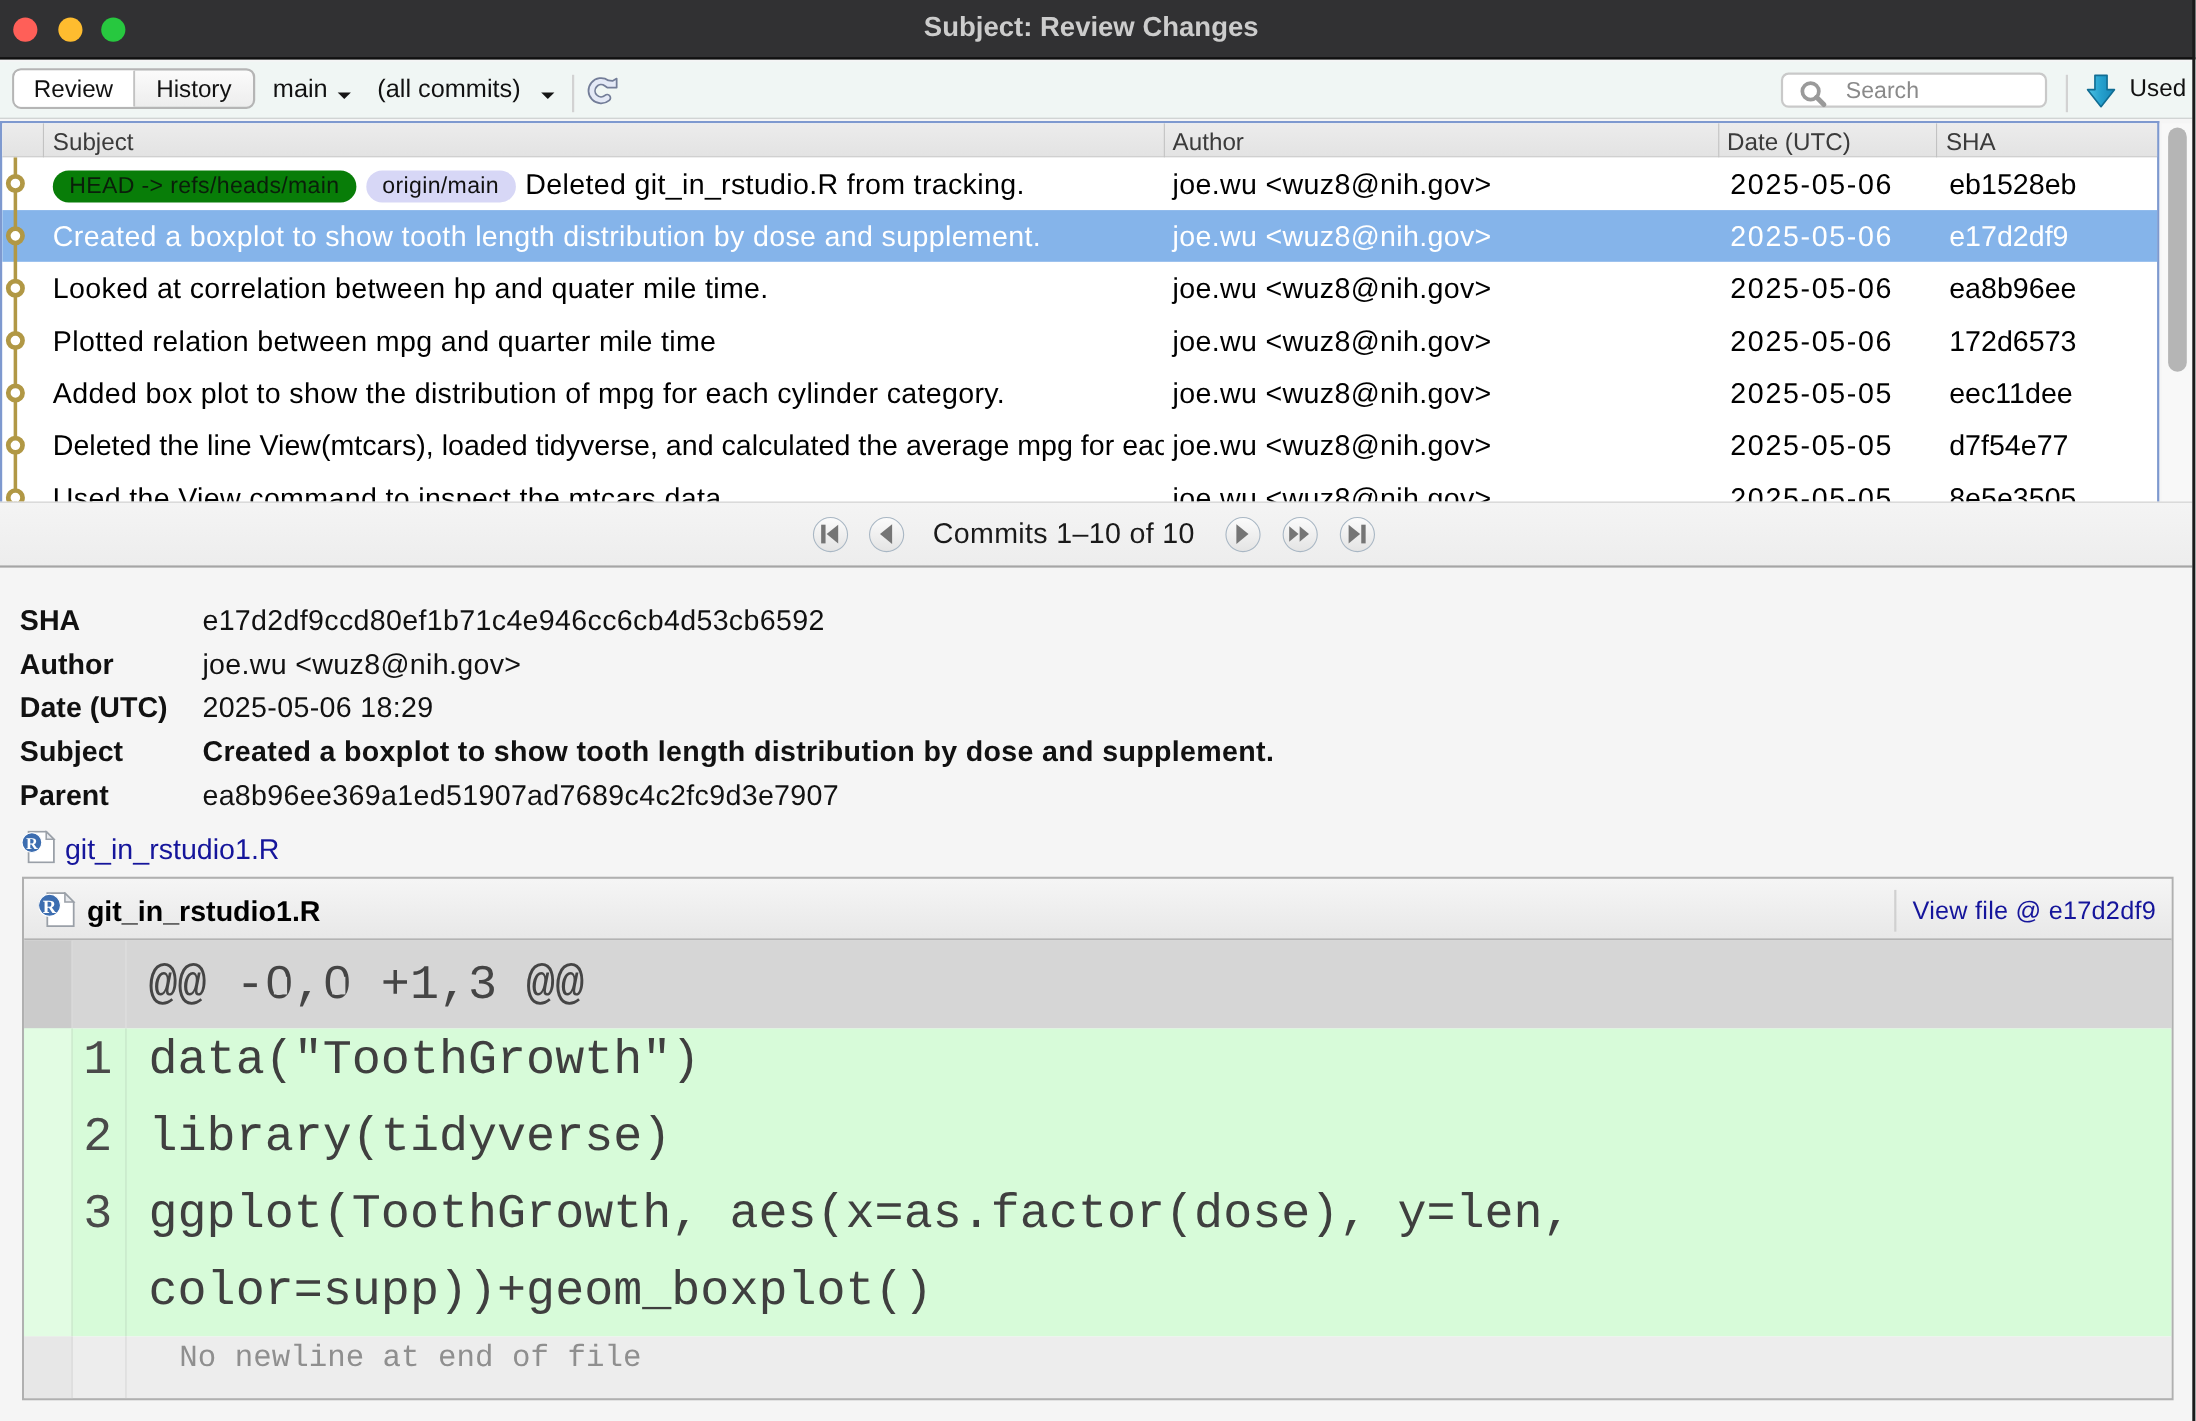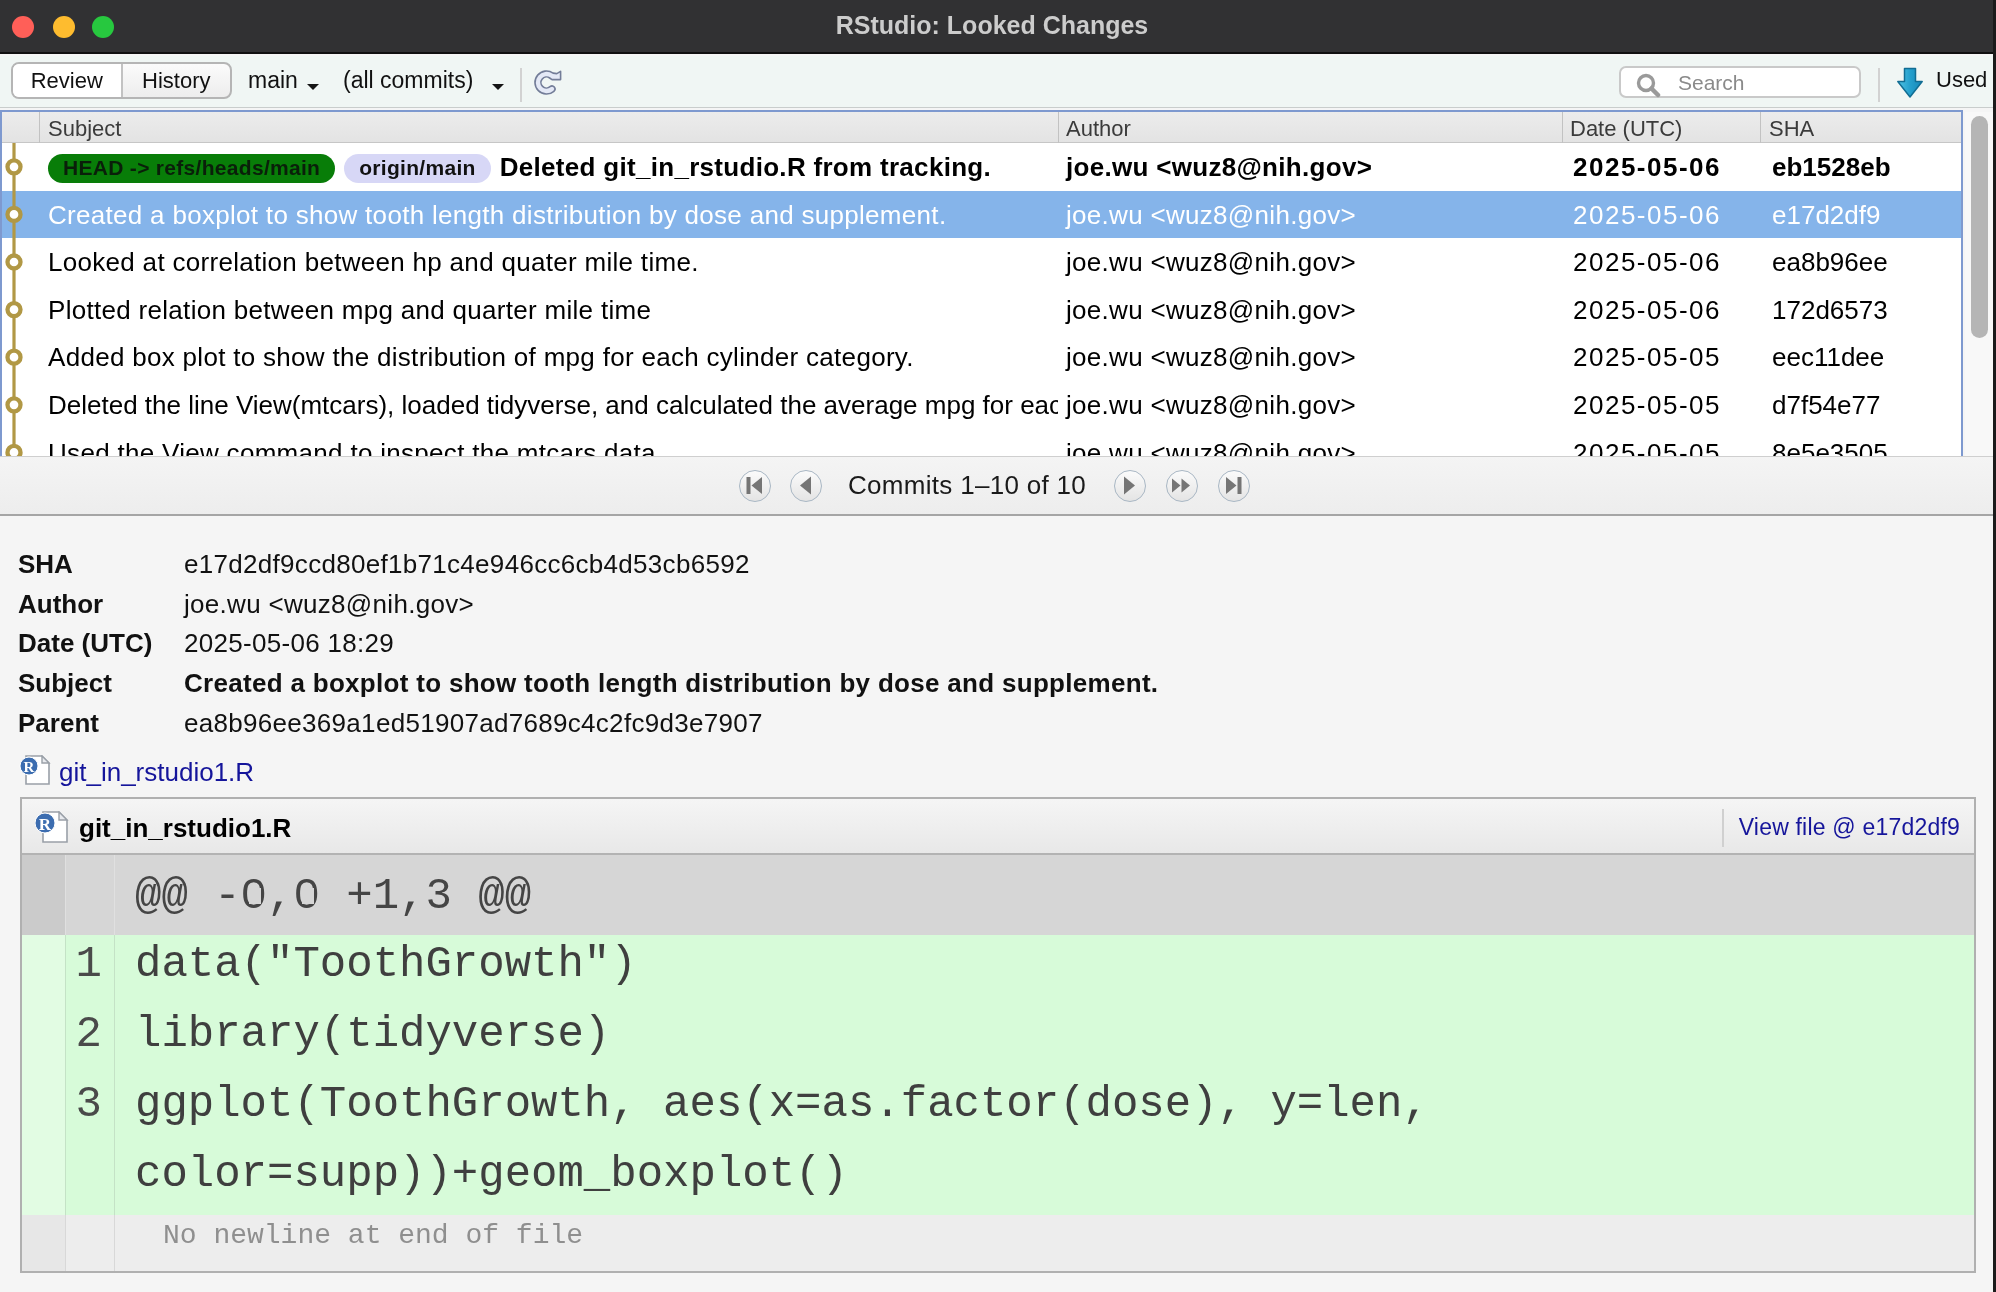--- a/index.html
+++ b/index.html
@@ -84,21 +84,21 @@
 
 #rightedge { left:1993px; top:0; width:3px; height:1292px; background:#1b1b1b; }
 </style>
 </head>
 <body>
 
 <div class="abs" id="titlebar">
   <div class="tl" id="tl-r"></div>
     <div class="tl" id="tl-y"></div>
     <div class="tl" id="tl-g"></div>
-  <div id="title-text">RStudio: Looked Changes</div>
+  <div id="title-text">Subject: Review Changes</div>
 </div>
 
 <div class="abs" id="toolbar">
   <div id="seg">
       <div class="cell on">Review</div>
       <div class="cell">History</div>
     </div>
   <div class="ddtext" style="left:248px;">main</div>
   <div class="caret" style="left:307px; top:28px;"></div>
   <div class="ddtext" style="left:343px;">(all commits)</div>
@@ -132,21 +132,21 @@
   <div id="thead">
     <div class="h" style="left:46px;">Subject</div>
     <div class="h" style="left:1064px;">Author</div>
     <div class="h" style="left:1568px;">Date (UTC)</div>
     <div class="h" style="left:1767px;">SHA</div>
     <div class="csep" style="left:37px;"></div>
     <div class="csep" style="left:1056px;"></div>
     <div class="csep" style="left:1560px;"></div>
     <div class="csep" style="left:1758px;"></div>
   </div>
-  <div class="row" style="top:31px;font-weight:bold;">
+  <div class="row" style="top:31px;">
     <div class="subclip">
         <div class="sub"><span class="pill head">HEAD&nbsp;-&gt;&nbsp;refs/heads/main</span><span class="pill origin">origin/main</span>Deleted git_in_rstudio.R from tracking.</div>
       </div>
     <div class="au">joe.wu &lt;wuz8@nih.gov&gt;</div>
       <div class="dt">2025-05-06</div>
       <div class="sh">eb1528eb</div>
   </div>
   <div class="row sel" style="top:78.6px;">
     <div class="subclip">
         <div class="sub">Created a boxplot to show tooth length distribution by dose and supplement.</div>

